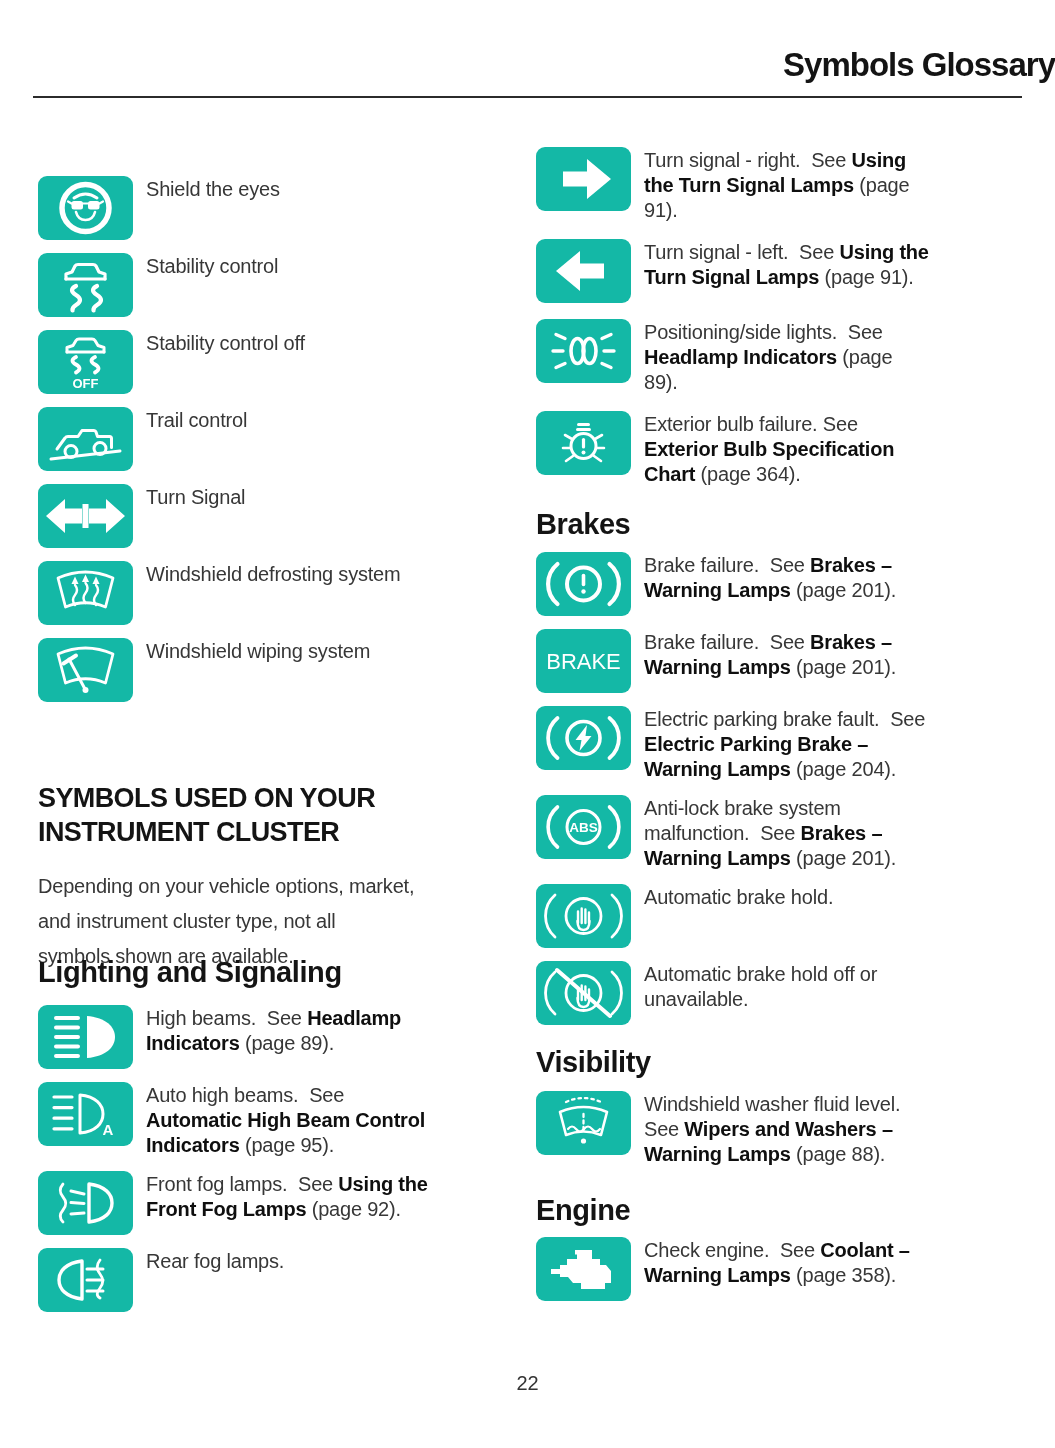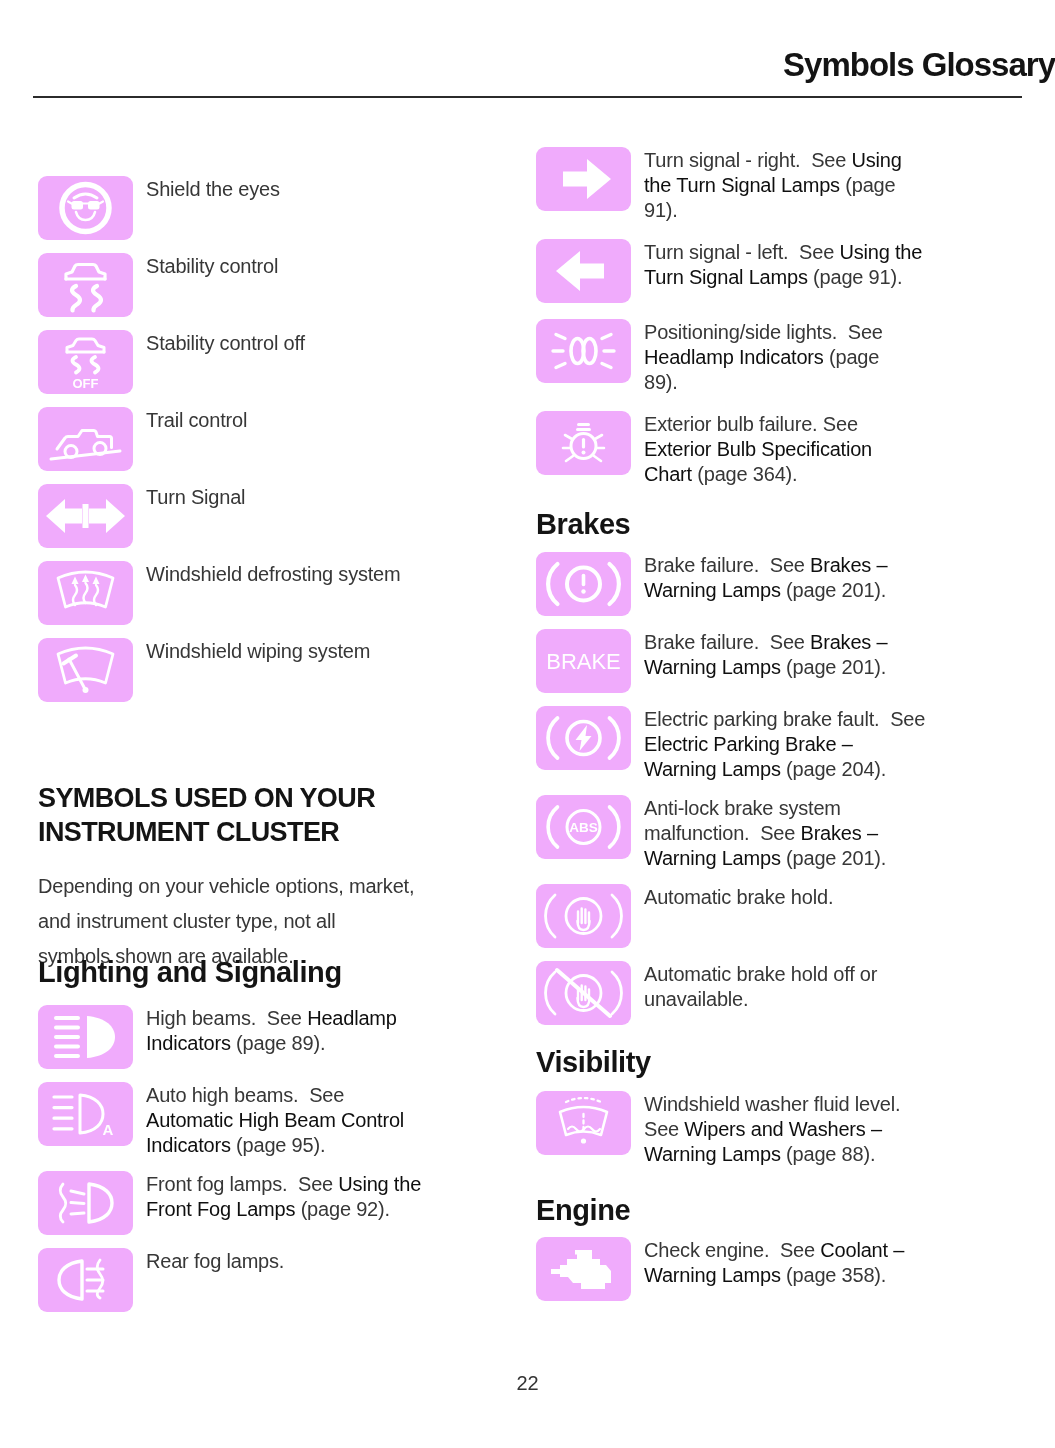--- a/index.html
+++ b/index.html
@@ -8,25 +8,25 @@
   #page-title{left:0;top:46px;width:1055px;text-align:right;font-size:33px;font-weight:700;color:#141414;letter-spacing:-1px;}
   #title-divider{left:33px;top:96px;width:989px;height:2px;background:#2b2b2b;}
   .list{display:flex;flex-direction:column;}
   #left-list{left:38px;top:145px;width:465px;gap:13px;margin-top:31px;}
   #lighting-list{left:38px;top:1005px;width:465px;gap:13px;}
   #right-signal-list{left:536px;top:147px;width:458px;gap:16px;}
   #brakes-list{left:536px;top:552px;width:458px;gap:13px;}
   #visibility-list{left:536px;top:1091px;width:458px;gap:13px;}
   #engine-list{left:536px;top:1237px;width:458px;gap:13px;}
   .row{display:flex;gap:13px;align-items:flex-start;}
-  .icon{width:95px;height:64px;background:#f0abfc;border-radius:9px;flex:none;display:flex;align-items:center;justify-content:center;}
+  .icon{width:95px;height:64px;background:#14b8a6;border-radius:9px;flex:none;display:flex;align-items:center;justify-content:center;}
   .icon svg{width:95px;height:64px;display:block;}
   .icon svg path,.icon svg circle,.icon svg ellipse,.icon svg rect,.icon svg polygon{stroke-linecap:round;stroke-linejoin:round;}
   .desc{font-size:20px;line-height:25px;color:#373737;letter-spacing:-0.2px;padding-top:1px;}
-  .desc b{color:#0f0f0f;font-weight:400;}
+  .desc b{color:#0f0f0f;font-weight:700;}
   #main-heading{left:38px;top:781px;width:475px;font-size:27px;line-height:34px;font-weight:800;color:#141414;letter-spacing:-0.6px;white-space:pre-line;}
   #intro-paragraph{left:38px;top:869px;width:475px;font-size:20px;line-height:35px;color:#373737;letter-spacing:-0.2px;white-space:pre-line;}
   .sub-heading{font-size:29px;font-weight:800;color:#141414;letter-spacing:-0.4px;}
   #lighting-heading{left:38px;top:956px;}
   #brakes-heading{left:536px;top:508px;}
   #visibility-heading{left:536px;top:1046px;}
   #engine-heading{left:536px;top:1194px;}
   #page-number{left:0;top:1372px;width:1055px;text-align:center;font-size:20px;color:#333333;}
 </style>
 </head>

